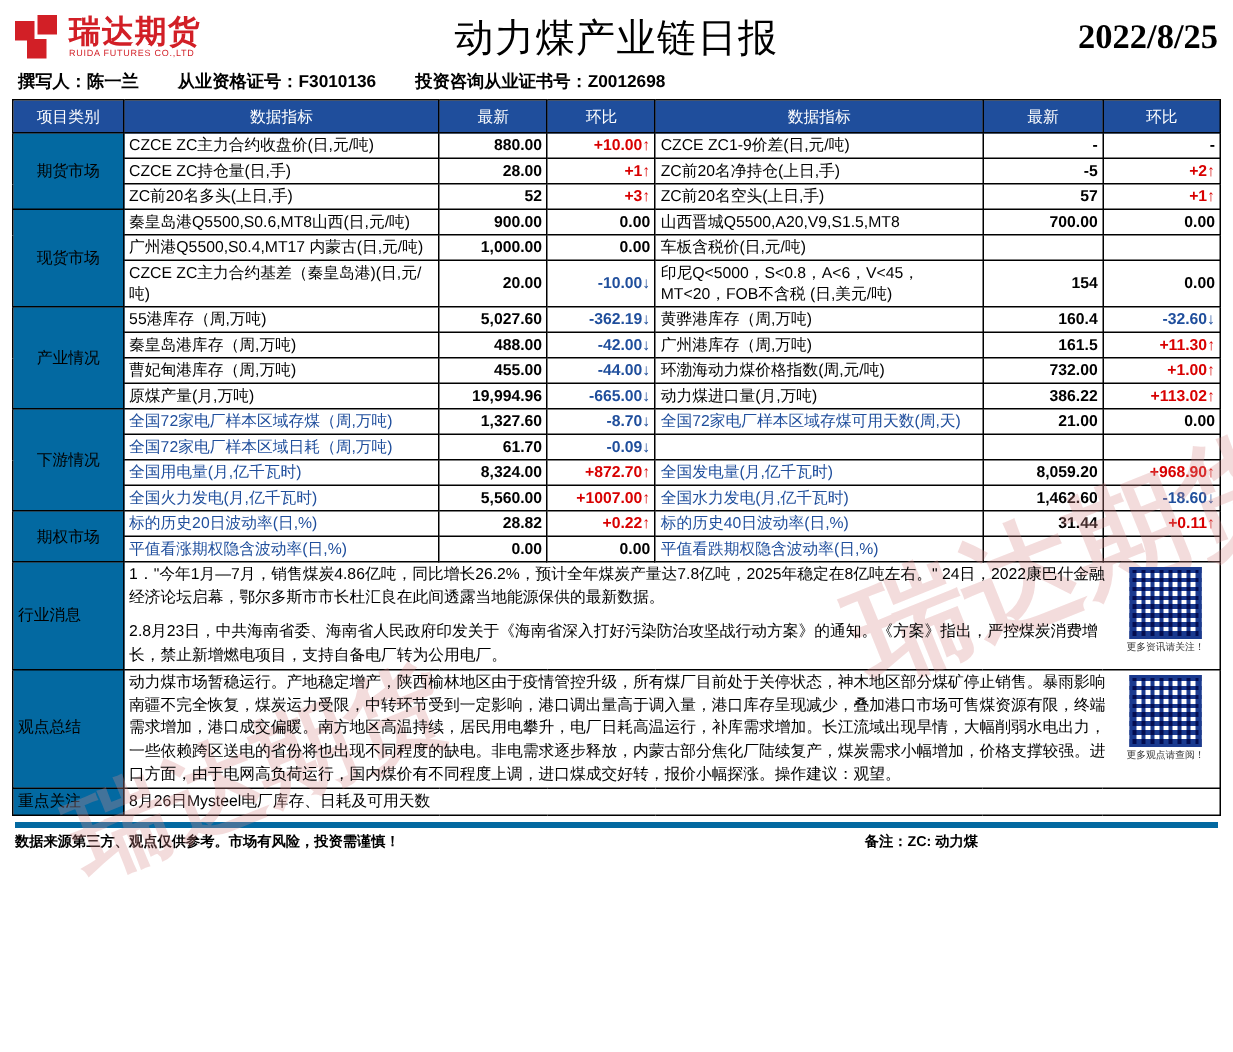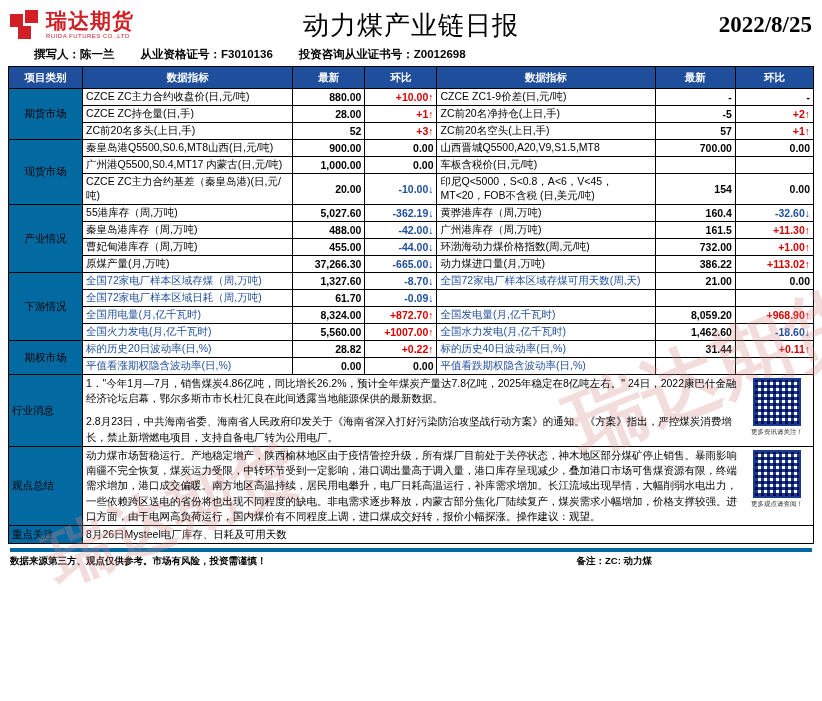--- a/index.html
+++ b/index.html
@@ -38,40 +38,40 @@
   .doc-title {
     font-size: 26px; font-weight: normal; letter-spacing: 1px;
     font-family:"DejaVu Sans", sans-serif;
     position:absolute; left:0; right:0; text-align:center; top:8px;
     pointer-events:none;
   }
   .doc-date { font-size: 23px; font-weight: bold; font-family:"Liberation Serif", serif; }
 
   .byline {
     font-size: 11.5px; font-weight:bold; padding: 1px 0 4px 12px;
-    display:flex; gap: 26px; margin-left: 22px;
+    display:flex; gap: 26px;
   }
 
   
   table.main {
     border-collapse: collapse;
     width: 806px;
     margin: 0 8px;
     table-layout: fixed;
   }
   table.main td, table.main th {
     border: 1px solid #000;
     font-size: 10.5px;
     padding: 1px 3px;
     vertical-align: middle;
   }
   thead th {
     background: #1f4e9c;
     color: #ffffff;
-    font-weight: bold;
+    font-weight: normal;
     font-size: 12px;
     text-align: center;
     height: 22px;
   }
   .cat {
     background: #0369a1;
     font-weight: normal;
     text-align: center;
     font-size: 12px;
     margin-top: 12px;
@@ -247,21 +247,21 @@
         <tr>
           <td class="lbl">曹妃甸港库存（周,万吨)</td>
           <td class="num">455.00</td>
           <td class="chg down">-44.00↓</td>
           <td class="lbl">环渤海动力煤价格指数(周,元/吨)</td>
           <td class="num">732.00</td>
           <td class="chg up">+1.00↑</td>
         </tr>
         <tr>
           <td class="lbl">原煤产量(月,万吨)</td>
-          <td class="num">37,266.30</td>
+          <td class="num">19,994.96</td>
           <td class="chg down">-665.00↓</td>
           <td class="lbl">动力煤进口量(月,万吨)</td>
           <td class="num">386.22</td>
           <td class="chg up">+113.02↑</td>
         </tr>
         <tr>
           <td class="cat" rowspan="4">下游情况</td>
           <td class="lbl blue-lbl">全国72家电厂样本区域存煤（周,万吨)</td>
           <td class="num">1,327.60</td>
           <td class="chg down">-8.70↓</td>

